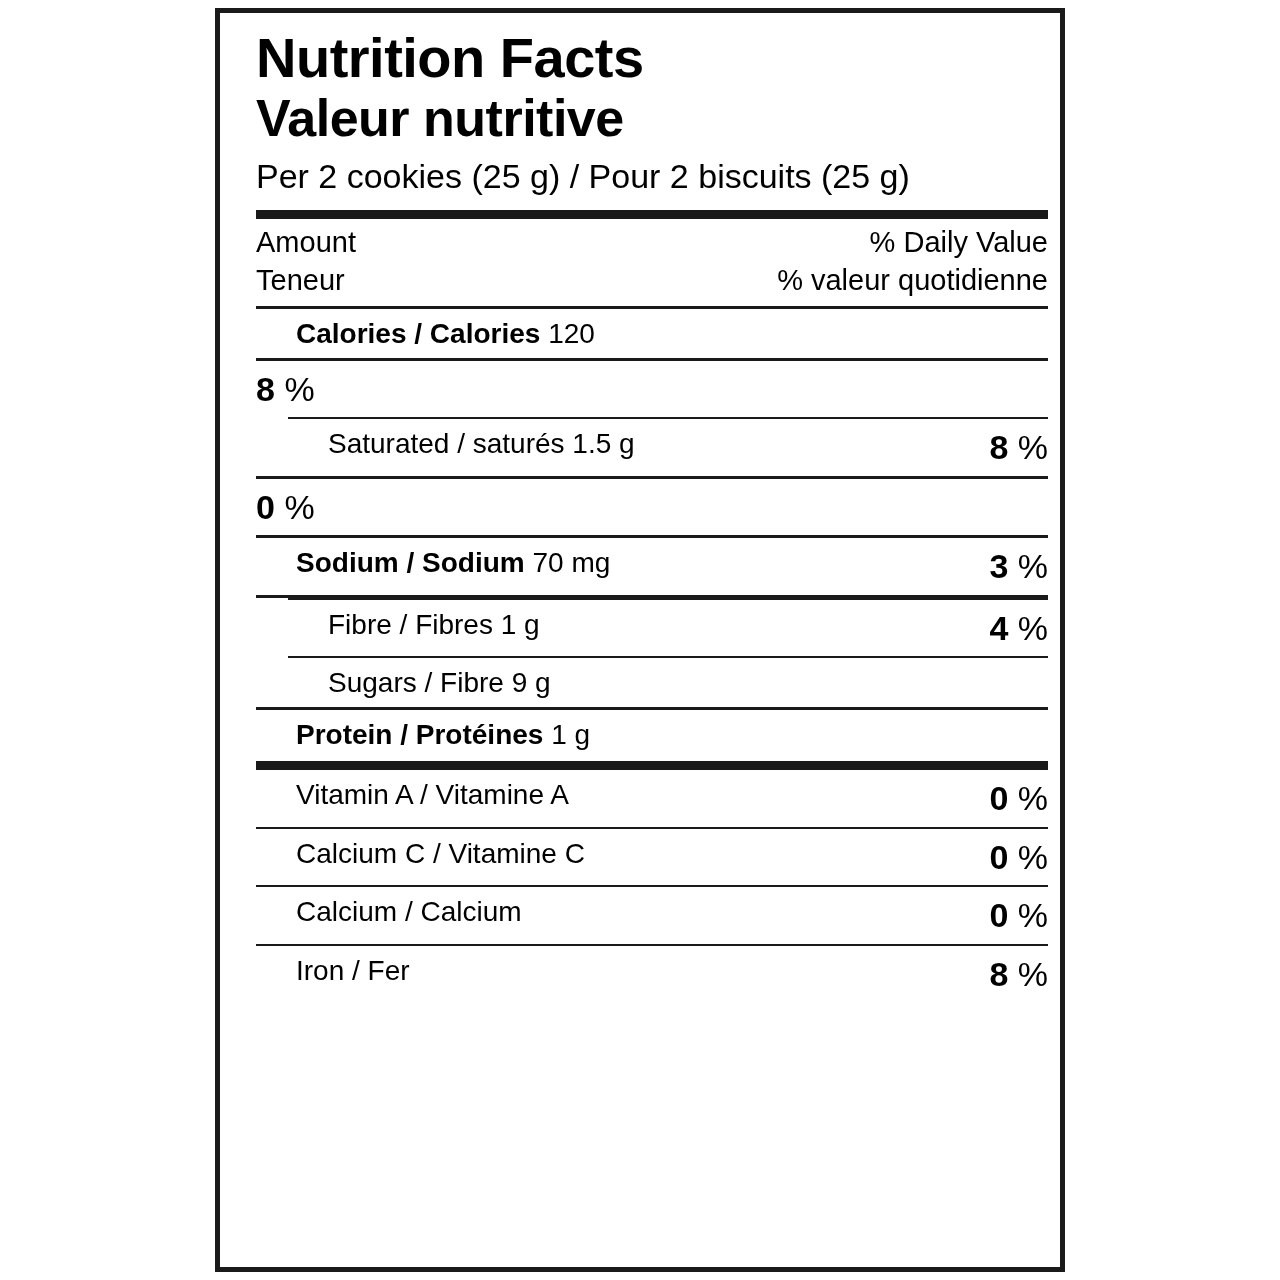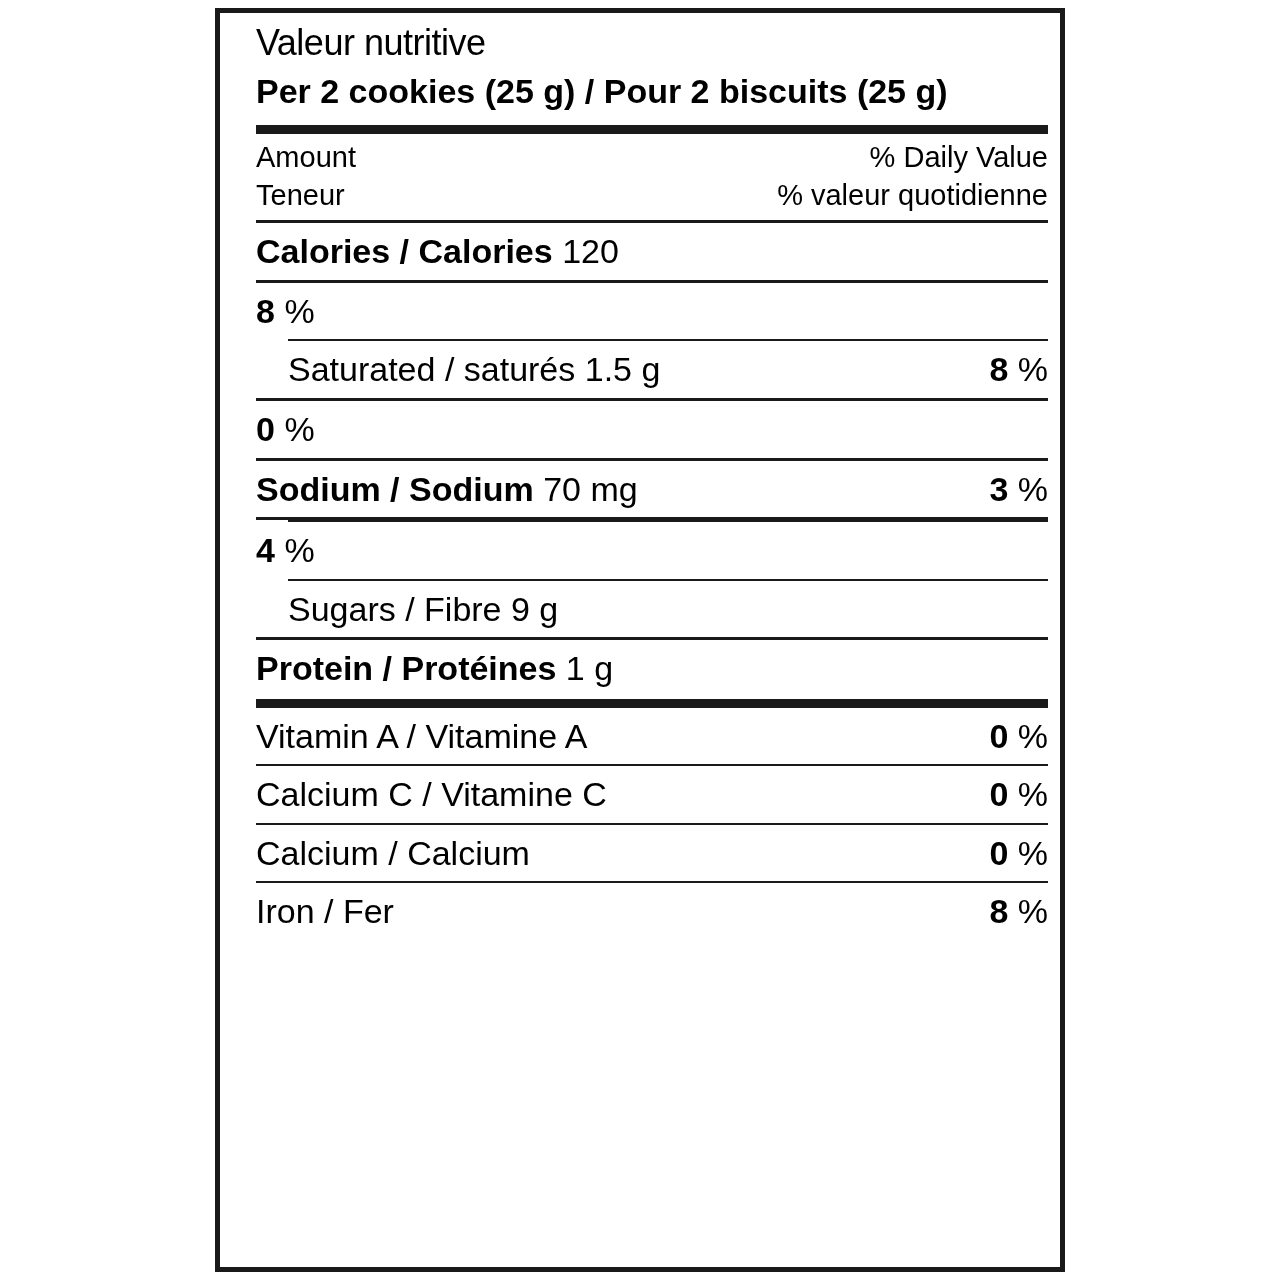--- a/index.html
+++ b/index.html
@@ -34,33 +34,32 @@
   }
 
   .title-en {
     font-size: 56px;
     font-weight: bold;
     letter-spacing: -0.5px;
     line-height: 1.18;
     white-space: nowrap;
   }
   .title-fr {
-    font-size: 36px;
-    font-weight: normal;
+    font-size: 52px;
+    font-weight: bold;
     letter-spacing: -0.5px;
     line-height: 1.2;
     margin-top: -4px;
     white-space: nowrap;
   }
   .serving {
     font-size: 34px;
     line-height: 1.25;
     margin-top: 6px;
     white-space: nowrap;
-    font-weight: bold;
   }
 
   
   .rule-thick {
     border-top: 9px solid #1a1a1a;
     margin-top: 12px;
   }
   .rule-thin {
     border-top: 3px solid #1a1a1a;
   }
@@ -69,22 +68,23 @@
     margin-left: 32px;
   }
 
   .row {
     display: flex;
     align-items: flex-start;
     justify-content: space-between;
     padding: 7px 0 7px 0;
   }
   .row .left {
-    font-size: 34px;
+    font-size: 28px;
     line-height: 1.25;
+    margin-left: 40px;
   }
   .row .right {
     font-size: 34px;
     line-height: 1.25;
     font-weight: bold;
     white-space: nowrap;
     padding-top: 0;
   }
   .row .right .pct-sign {
     font-weight: normal;
@@ -110,20 +110,21 @@
 
   .two-line .left { line-height: 1.26; }
   .two-line .right { align-self: center; }
 </style>
 </head>
 <body>
 
 <div class="panel">
   <div class="inner">
 
+    <div class="title-en">Nutrition Facts</div>
     <div class="title-fr">Valeur nutritive</div>
     <div class="serving">Per 2 cookies (25 g) / Pour 2 biscuits (25 g)</div>
 
     <div class="rule-thick"></div>
 
     <div class="hdr">
       <div class="col">
         <div>Amount</div>
         <div>Teneur</div>
       </div>
@@ -176,20 +177,24 @@
       </div>
       <div class="right"><span>3</span> <span class="pct-sign">%</span></div>
     </div>
 
     <div class="rule-thin"></div>
 
 
     <div class="rule-hair"></div>
 
     <div class="row">
+      <div class="left indent">
+        <span>Fibre / Fibres</span>
+        <span>1 g</span>
+      </div>
       <div class="right"><span>4</span> <span class="pct-sign">%</span></div>
     </div>
 
     <div class="rule-hair"></div>
 
     <div class="row">
       <div class="left indent">
         <span>Sugars / Fibre</span>
         <span>9 g</span>
       </div>

